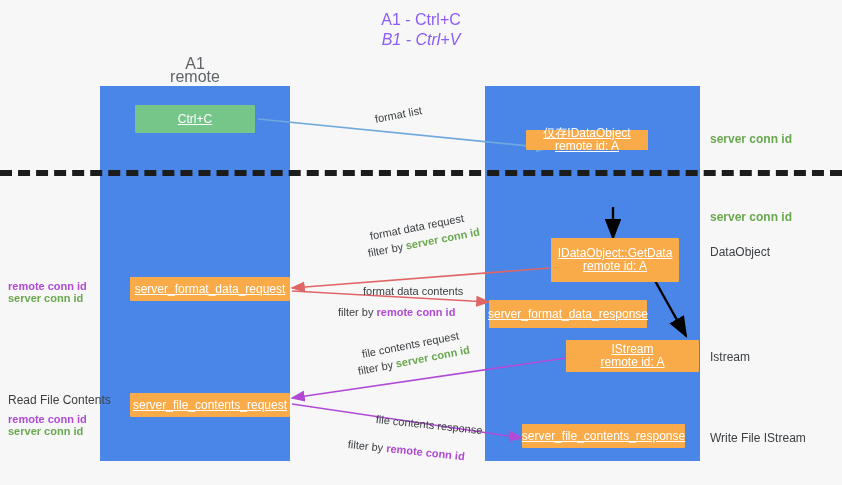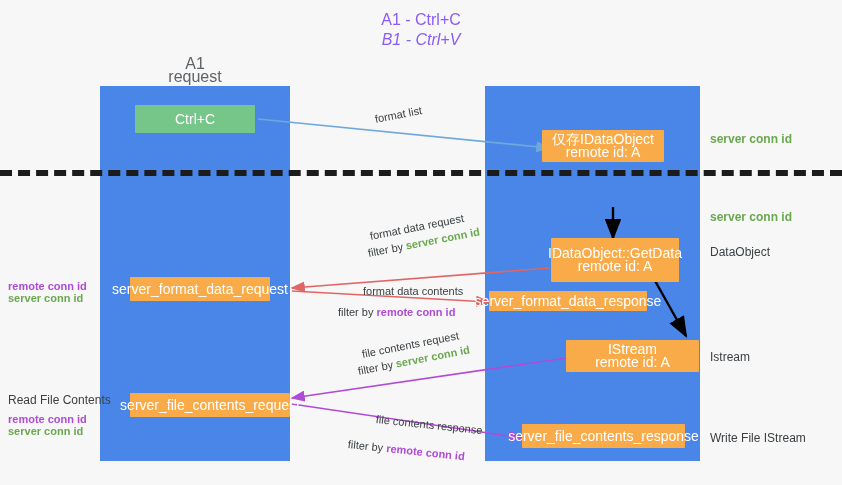--- a/index.html
+++ b/index.html
@@ -55,24 +55,25 @@
   .lane-head .hl2 { display: block; }
 
   .node {
     position: absolute;
     box-sizing: border-box;
     display: flex;
     flex-direction: column;
     align-items: center;
     justify-content: center;
     color: #ffffff;
-    font-size: 14px;
+    font-size: 12px;
     line-height: 13px;
     text-align: center;
     border-radius: 1px;
+    text-decoration: underline;
   }
   .node.orange { background: #f9ab4a; }
   .node.green  { background: #76c68a; }
   .node .nl2 { display: block; }
 
   .divider {
     position: absolute;
     left: 0;
     width: 842px;
     height: 0;
@@ -96,21 +97,21 @@
 </head>
 <body>
 
 <div id="canvas">
 
   <div class="title l1">A1 - Ctrl+C</div>
   <div class="title l2">B1 - Ctrl+V</div>
 
   <div class="lane-head" style="left:100px; top:57px; width:190px;">
     <span class="hl1">A1</span>
-    <span class="hl2">request</span>
+    <span class="hl2">remote</span>
   </div>
 
   <div class="lane" style="left:100px; top:86px; width:190px; height:375px;"></div>
   <div class="lane" style="left:485px; top:86px; width:215px; height:375px;"></div>
 
   <svg id="wires" viewBox="0 0 842 485">
     <defs>
       <marker id="ah-blue" markerWidth="9" markerHeight="7" refX="8" refY="3.5" orient="auto">
         <path d="M0,0 L9,3.5 L0,7 z" fill="#6fa8dc"></path>
       </marker>
@@ -137,40 +138,40 @@
 
     <line x1="566" y1="358" x2="292" y2="398" stroke="#b14bd6" stroke-width="1.6" marker-end="url(#ah-purple)"></line>
 
     <line x1="292" y1="404" x2="522" y2="438" stroke="#b14bd6" stroke-width="1.6" marker-end="url(#ah-purple)"></line>
   </svg>
 
   <div class="node green" style="left:135px; top:105px; width:120px; height:28px;">
     <span>Ctrl+C</span>
   </div>
 
-  <div class="node orange" style="left:130px; top:277px; width:140px; height:24px;">
+  <div class="node orange" style="left:130px; top:277px; width:160px; height:24px;">
     <span>server_format_data_request</span>
   </div>
 
   <div class="node orange" style="left:130px; top:393px; width:160px; height:24px;">
     <span>server_file_contents_request</span>
   </div>
 
-  <div class="node orange" style="left:542px; top:130px; width:122px; height:32px;">
+  <div class="node orange" style="left:526px; top:130px; width:122px; height:20px;">
     <span>仅存IDataObject</span>
     <span class="nl2">remote id: A</span>
   </div>
 
 
   <div class="node orange" style="left:551px; top:238px; width:128px; height:44px;">
     <span>IDataObject::GetData</span>
     <span class="nl2">remote id: A</span>
   </div>
 
-  <div class="node orange" style="left:489px; top:291px; width:158px; height:20px;">
+  <div class="node orange" style="left:489px; top:300px; width:158px; height:28px;">
     <span>server_format_data_response</span>
   </div>
 
   <div class="node orange" style="left:566px; top:340px; width:133px; height:32px;">
     <span>IStream</span>
     <span class="nl2">remote id: A</span>
   </div>
 
   <div class="node orange" style="left:522px; top:424px; width:163px; height:24px;">
     <span>server_file_contents_response</span>

